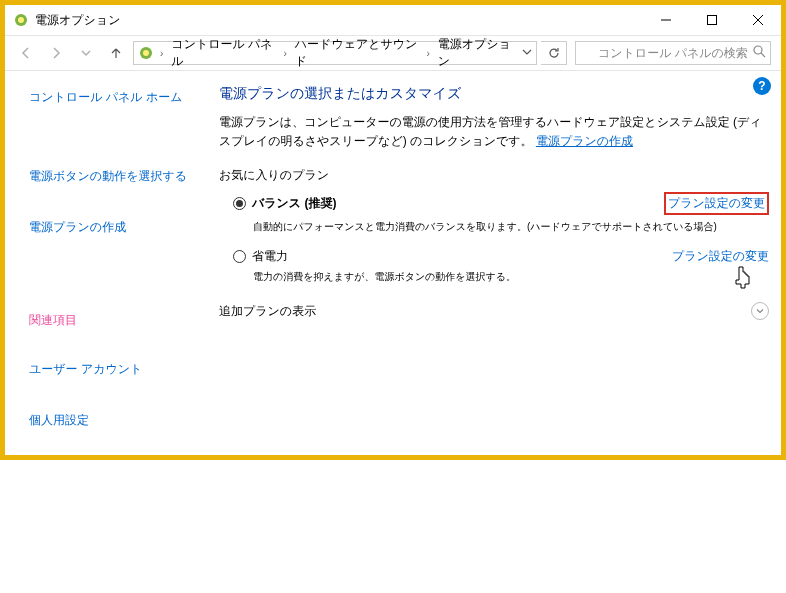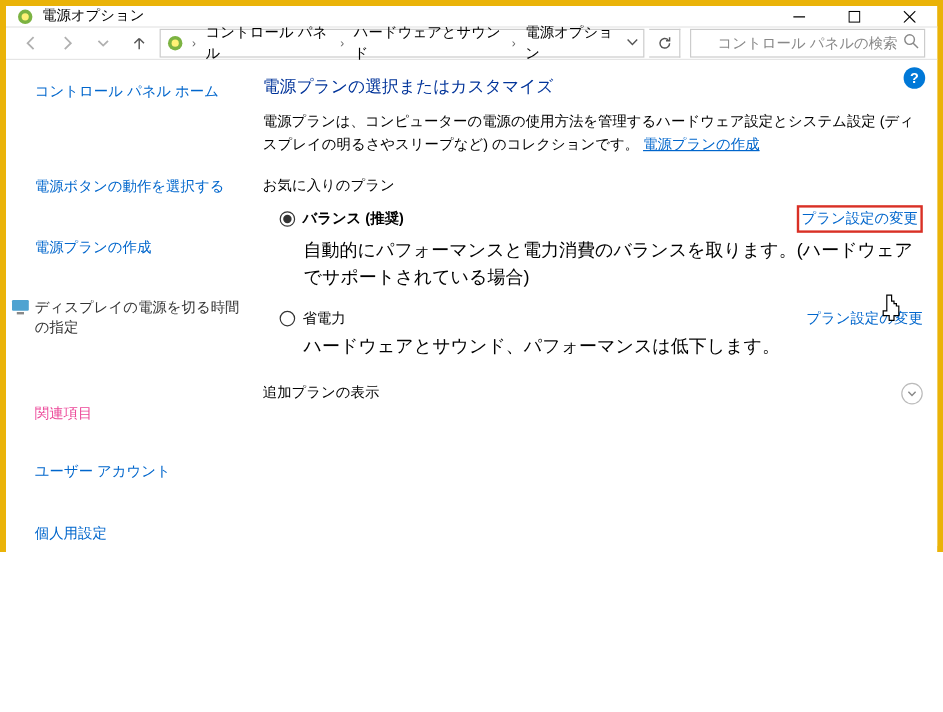--- a/index.html
+++ b/index.html
@@ -37,21 +37,21 @@
   .main .desc { font-size: 12px; line-height: 1.6; margin-bottom: 16px; }
   .main .desc a { color: #0066cc; text-decoration: underline; }
   .section-h { font-size: 12px; margin-bottom: 8px; }
   .plan { margin: 6px 0 14px 14px; }
   .plan .planrow { display: flex; align-items: center; }
   .plan .radio { width: 13px; height: 13px; border: 1px solid #333; border-radius: 50%; margin-right: 6px; position: relative; flex-shrink: 0; }
   .plan .radio.checked::after { content: ""; position: absolute; top: 2px; left: 2px; width: 7px; height: 7px; border-radius: 50%; background: #333; }
   .plan .planname { font-size: 12px; }
   .plan .planname.bold { font-weight: bold; text-align: center; }
   .plan .changelink { margin-left: auto; color: #0066cc; font-size: 12px; text-decoration: none; }
-  .plan .plandesc { font-size: 15px; color: #000; margin: 4px 0 0 20px; line-height: 1.5; }
+  .plan .plandesc { font-size: 10px; color: #000; margin: 4px 0 0 20px; line-height: 1.5; }
   .highlight { border: 2px solid #d93025; padding: 1px 2px; display: inline-block; }
   .cursor { position: absolute; top: 195px; right: 28px; pointer-events: none; }
   .extra-row { display: flex; align-items: center; margin-top: 18px; justify-content: flex-end; }
   .extra-row .expicon { margin-left: auto; width: 18px; height: 18px; border: 1px solid #bbb; border-radius: 50%; display: flex; align-items: center; justify-content: center; color: #888; }
 </style>
 </head>
 <body>
 
 <div class="window">
 
@@ -134,27 +134,20 @@
   </div>
 
   <div class="body">
     <div class="helpbtn">?</div>
 
     <div class="sidebar">
       <a>コントロール パネル ホーム</a>
       <div style="height:8px"></div>
       <a>電源ボタンの動作を選択する</a>
       <a>電源プランの作成</a>
-      <a class="current">
-        <svg class="curicon" viewBox="0 0 16 16">
-            <rect x="1" y="2" width="14" height="9" rx="1" fill="#4fa3d1"></rect>
-            <rect x="5" y="12" width="6" height="2" fill="#888"></rect>
-          </svg>
-        <span>ディスプレイの電源を切る時間の指定</span>
-      </a>
       <div class="spacer"></div>
       <div class="related-h">関連項目</div>
       <a>ユーザー アカウント</a>
       <a>個人用設定</a>
     </div>
 
     <div class="main">
       <h1>電源プランの選択またはカスタマイズ</h1>
       <p class="desc">
         <span>電源プランは、コンピューターの電源の使用方法を管理するハードウェア設定とシステム設定 (ディスプレイの明るさやスリープなど) のコレクションです。</span>
@@ -171,21 +164,21 @@
         </div>
         <div class="plandesc">自動的にパフォーマンスと電力消費のバランスを取ります。(ハードウェアでサポートされている場合)</div>
       </div>
 
       <div class="plan">
         <div class="planrow">
           <span class="radio"></span>
           <span class="planname">省電力</span>
           <a class="changelink">プラン設定の変更</a>
         </div>
-        <div class="plandesc">ハードウェアとサウンド、パフォーマンスは低下します。</div>
+        <div class="plandesc">電力の消費を抑えますが、電源ボタンの動作を選択する。</div>
       </div>
 
       <div class="extra-row">
         <span>追加プランの表示</span>
         <span class="expicon">
             <svg width="10" height="10" viewBox="0 0 10 10">
               <path d="M2 3.5 L5 6.5 L8 3.5" fill="none" stroke="currentColor" stroke-width="1.2"></path>
             </svg>
           </span>
       </div>

